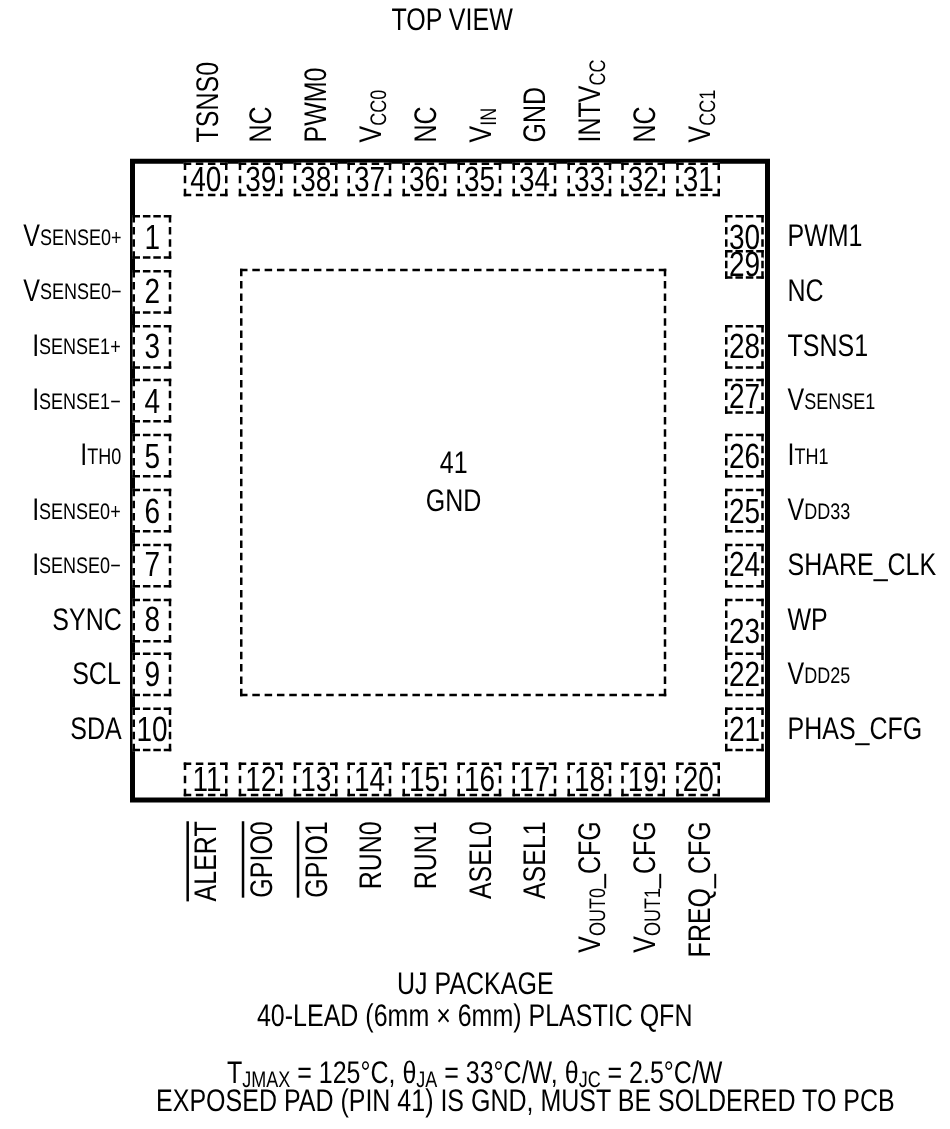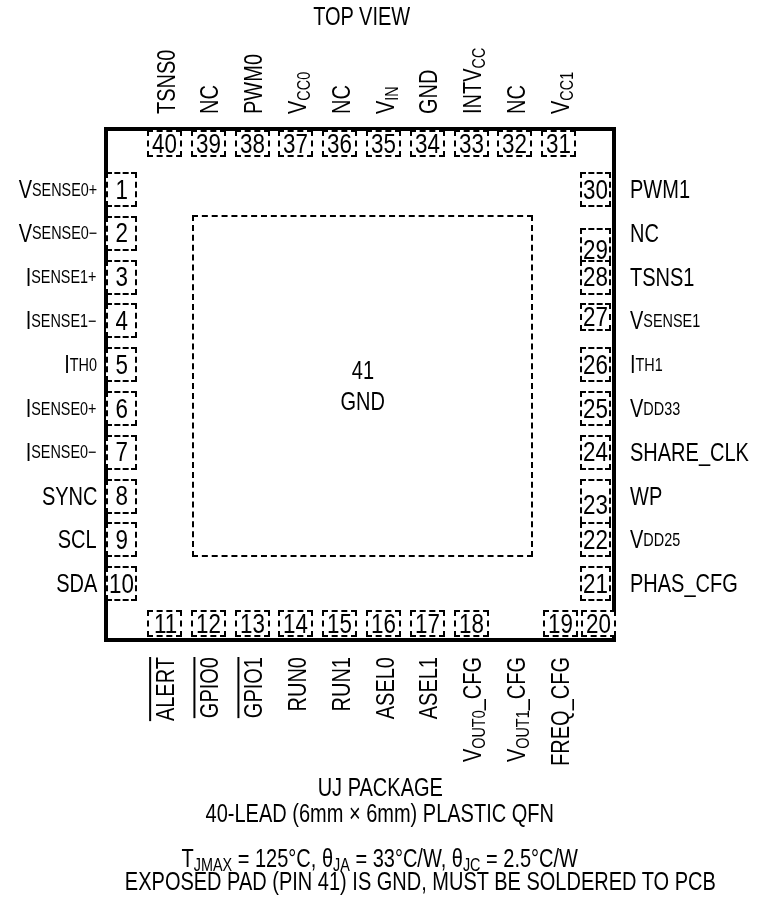--- a/index.html
+++ b/index.html
@@ -157,27 +157,27 @@
     </div>
     <div class="abs vwrap" style="left: 441.3px; top: 657px;">
       <span class="lbl vlbl-bottom">ASEL1</span>
     </div>
     <div class="abs pinbox" style="left: 453.6px; top: 610px; width: 35px; height: 27px;">
       <span class="pnum">18</span>
     </div>
     <div class="abs vwrap" style="left: 485.1px; top: 657px;">
       <span class="lbl vlbl-bottom">V<sub>OUT0</sub>_CFG</span>
     </div>
-    <div class="abs pinbox" style="left: 497.4px; top: 610px; width: 35px; height: 27px; margin-left: 46px;">
+    <div class="abs pinbox" style="left: 497.4px; top: 610px; width: 35px; height: 27px;">
       <span class="pnum">19</span>
     </div>
     <div class="abs vwrap" style="left: 528.9px; top: 657px;">
       <span class="lbl vlbl-bottom">V<sub>OUT1</sub>_CFG</span>
     </div>
-    <div class="abs pinbox" style="left: 541.2px; top: 610px; width: 35px; height: 27px; margin-left: 40px;">
+    <div class="abs pinbox" style="left: 541.2px; top: 610px; width: 35px; height: 27px;">
       <span class="pnum">20</span>
     </div>
     <div class="abs vwrap" style="left: 572.7px; top: 657px;">
       <span class="lbl vlbl-bottom">FREQ_CFG</span>
     </div>
     <div class="abs pinbox" style="left: 106px; top: 172px; width: 31px; height: 35px;">
       <span class="pnum">1</span>
     </div>
     <div class="abs lbl lbl-left" style="right: 663px; top: 174.5px;">V<sub>SENSE0</sub><sup>+</sup></div>
     <div class="abs pinbox" style="left: 106px; top: 215.8px; width: 31px; height: 35px;">
@@ -213,21 +213,21 @@
     </div>
     <div class="abs lbl lbl-left" style="right: 663px; top: 524.9px;">SCL</div>
     <div class="abs pinbox" style="left: 106px; top: 566.2px; width: 31px; height: 35px;">
       <span class="pnum">10</span>
     </div>
     <div class="abs lbl lbl-left" style="right: 663px; top: 568.7px;">SDA</div>
     <div class="abs pinbox" style="left: 580px; top: 172px; width: 31px; height: 35px;">
       <span class="pnum">30</span>
     </div>
     <div class="abs lbl lbl-right" style="left: 630px; top: 174.5px;">PWM1</div>
-    <div class="abs pinbox" style="left: 580px; top: 228px; width: 31px; height: 43px; align-items: center;">
+    <div class="abs pinbox" style="left: 580px; top: 200px; width: 31px; height: 23px; align-items: center;">
       <span class="pnum">29</span>
     </div>
     <div class="abs lbl lbl-right" style="left: 630px; top: 218.3px;">NC</div>
     <div class="abs pinbox" style="left: 580px; top: 259.6px; width: 31px; height: 35px;">
       <span class="pnum">28</span>
     </div>
     <div class="abs lbl lbl-right" style="left: 630px; top: 262.1px;">TSNS1</div>
     <div class="abs pinbox" style="left: 580px; top: 303.4px; width: 31px; height: 28px;">
       <span class="pnum">27</span>
     </div>

